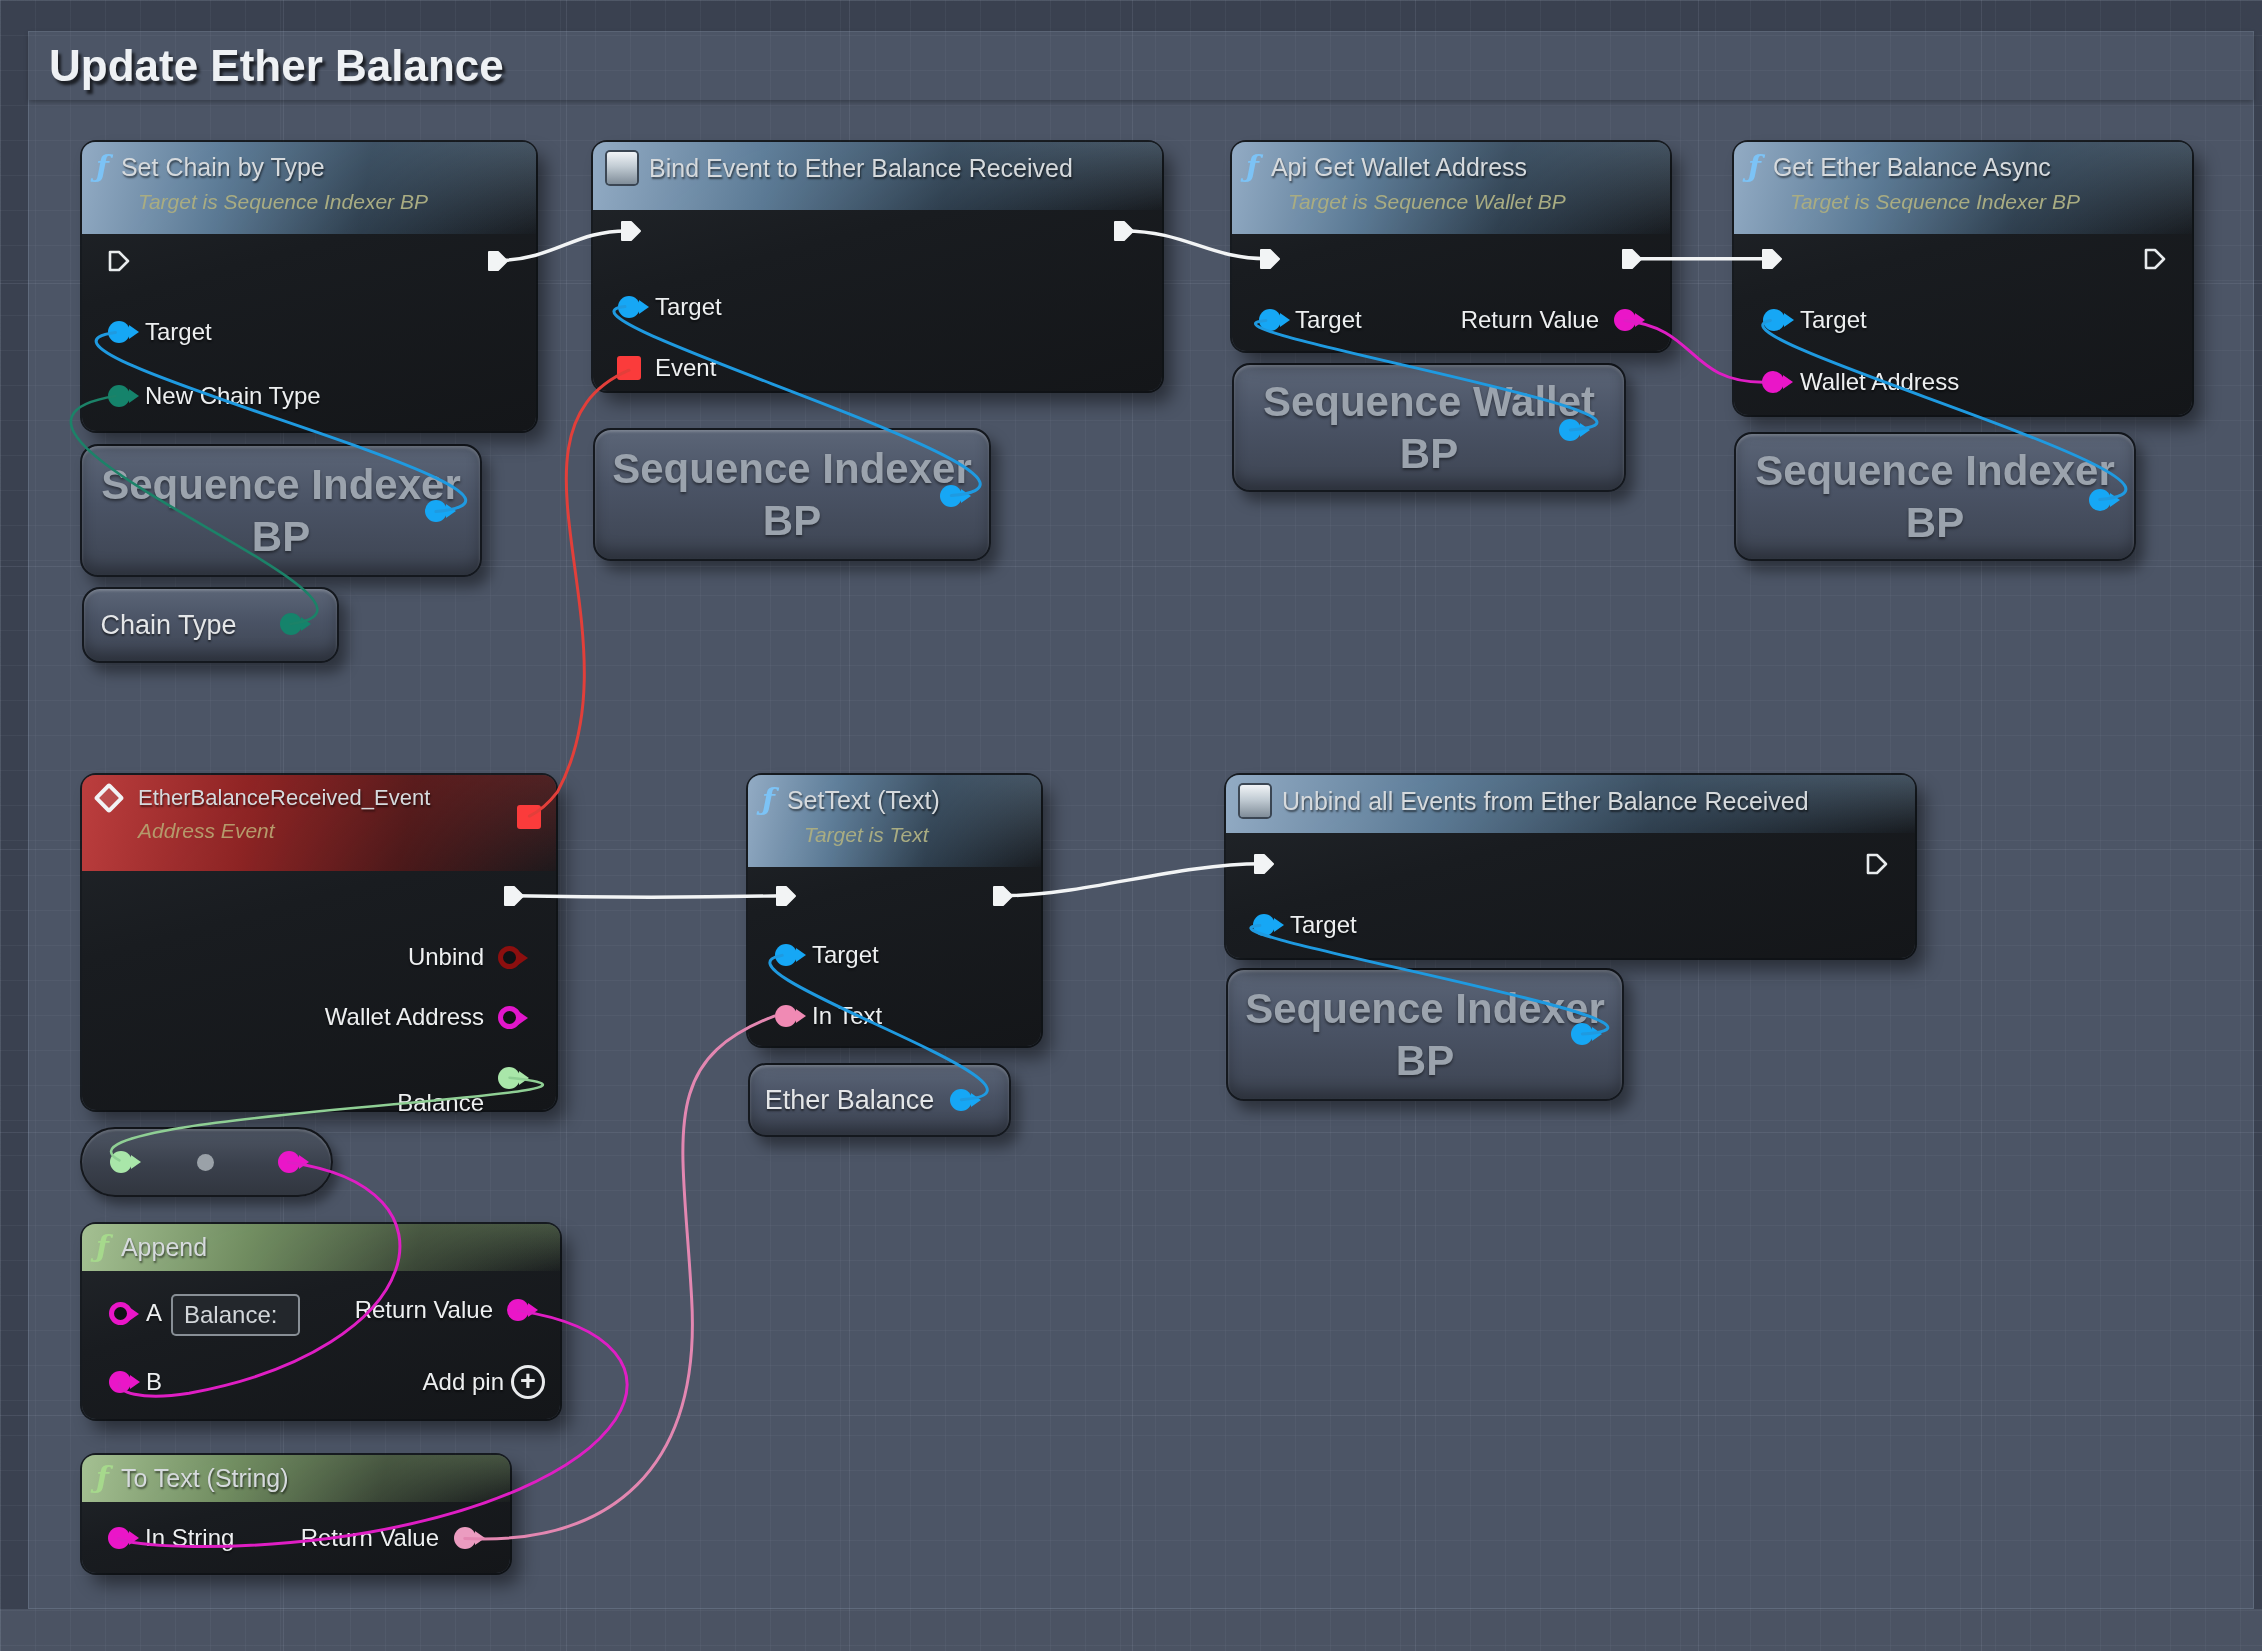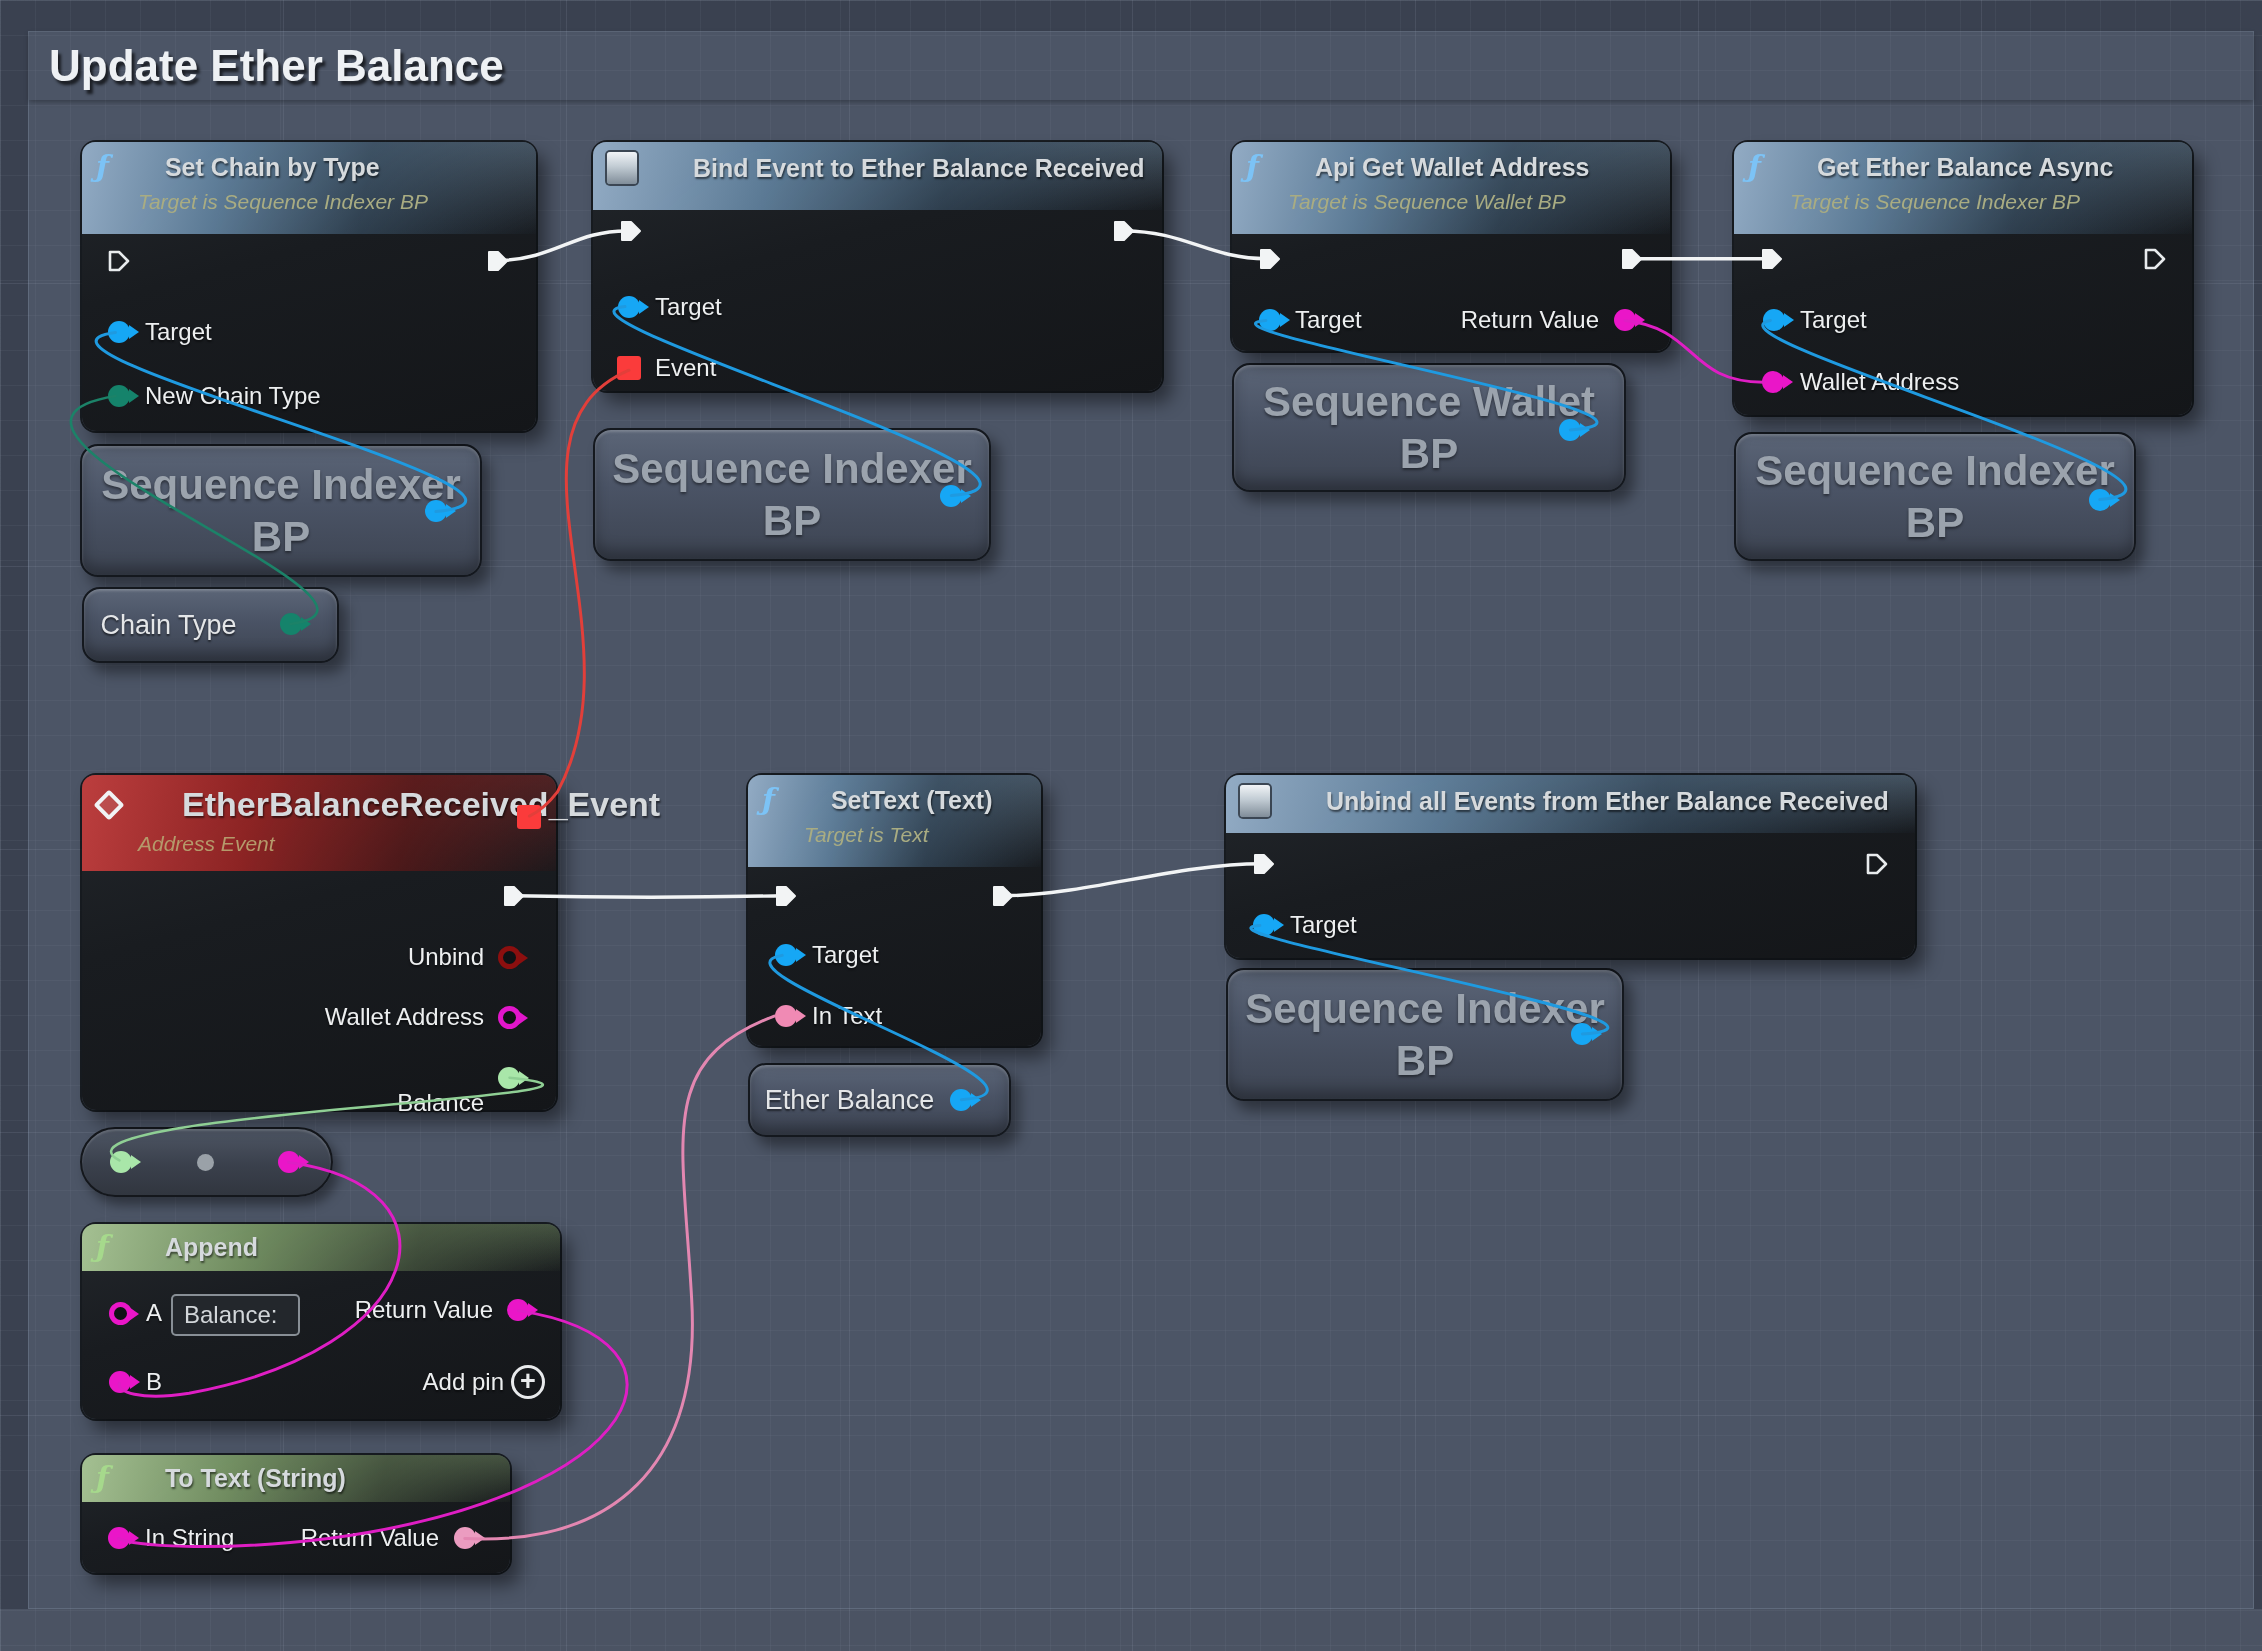--- a/index.html
+++ b/index.html
@@ -40,21 +40,21 @@
     position:absolute;
     background:linear-gradient(165deg,#23272c 0%,#191c20 40%,#141619 100%);
     border-radius:14px;
     box-shadow:0 0 0 2px rgba(6,8,10,0.75), 10px 12px 18px rgba(0,0,0,0.45);
   }
   .nhead{border-radius:13px 13px 0 0;padding:10px 16px 8px 14px;}
   .h-fn{background:linear-gradient(100deg,rgba(146,171,196,1) 0%,rgba(96,128,156,0.95) 30%,rgba(56,78,98,0.70) 62%,rgba(28,38,48,0.15) 100%),linear-gradient(180deg,rgba(120,146,170,0.55) 0%,rgba(20,26,33,0) 100%);}
   .h-ev{background:linear-gradient(100deg,rgba(188,62,62,1) 0%,rgba(145,36,36,0.96) 35%,rgba(92,24,24,0.75) 68%,rgba(48,20,20,0.25) 100%),linear-gradient(180deg,rgba(150,50,50,0.5) 0%,rgba(25,16,16,0) 100%);}
   .h-pure{background:linear-gradient(100deg,rgba(164,192,146,1) 0%,rgba(116,145,99,0.95) 35%,rgba(72,88,64,0.70) 70%,rgba(40,48,40,0.2) 100%),linear-gradient(180deg,rgba(130,158,112,0.5) 0%,rgba(22,27,22,0) 100%);}
   .hrow{display:flex;align-items:center;gap:12px;}
-  .ntitle{font-size:25px;font-weight:700;color:#d6dadd;text-shadow:1px 2px 2px rgba(0,0,0,0.55);white-space:nowrap;margin-left:44px;}
+  .ntitle{font-size:25px;font-weight:400;color:#d6dadd;text-shadow:1px 2px 2px rgba(0,0,0,0.55);white-space:nowrap;}
   .nsub{font-size:21px;font-style:italic;color:#a9ac82;margin:8px 0 0 42px;white-space:nowrap;}
   .nsub.tan{color:#b59a6b;}
   .ficon{font-family:"DejaVu Serif",serif;font-style:italic;font-weight:700;font-size:30px;line-height:30px;color:#7cc3f6;}
   .ficon.green{color:#a6d98c;}
   .dicon{width:30px;height:32px;border-radius:3px;flex:0 0 auto;
     background:linear-gradient(180deg,#f1f4f7 0%,#c2ccd4 45%,#808d99 100%);
     box-shadow:0 0 0 2px rgba(18,22,27,0.65);}
   .eicon{width:22px;height:22px;flex:0 0 auto;transform:rotate(45deg);margin:2px 6px 2px 2px;
     border:4px solid #f1f3f5;border-radius:3px;background:rgba(255,255,255,0.10);}
   
@@ -167,21 +167,21 @@
         <span class="ntitle">Get Ether Balance Async</span>
       </div>
       <div class="nsub">Target is Sequence Indexer BP</div>
     </div>
   </div>
 
   <div class="node" style="left:82px;top:775px;width:474px;height:335px;">
     <div class="nhead h-ev" style="height:96px;">
       <div class="hrow">
         <span class="eicon"></span>
-        <span class="ntitle" style="font-size:34px;">EtherBalanceReceived_Event</span>
+        <span class="ntitle" style="font-size:22px;">EtherBalanceReceived_Event</span>
       </div>
       <div class="nsub tan">Address Event</div>
     </div>
   </div>
 
   <div class="node" style="left:748px;top:775px;width:293px;height:271px;">
     <div class="nhead h-fn" style="height:92px;">
       <div class="hrow">
         <span class="ficon">ƒ</span>
         <span class="ntitle">SetText (Text)</span>

